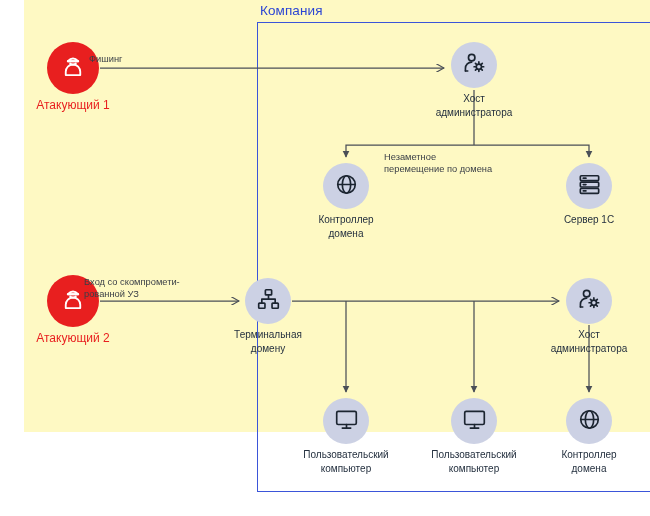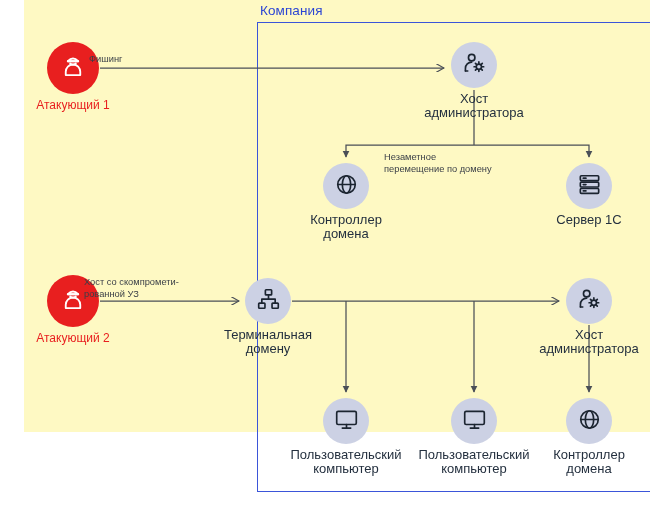--- a/index.html
+++ b/index.html
@@ -65,21 +65,21 @@
     height: 52px;
     left: -26px;
     top: -26px;
     background: #e81f1f;
   }
   .node-label {
     position: absolute;
     left: -90px;
     width: 180px;
     text-align: center;
-    font-size: 13px;
+    font-size: 10px;
     line-height: 14px;
     color: #24303f;
     white-space: pre-line;
   }
   .node-internal .node-label { top: 27px; }
   .node-attacker .node-label {
     top: 30px;
     color: #e81f1f;
     font-size: 12px;
   }
@@ -245,18 +245,18 @@
             </svg></span>
         </div>
         <div class="node-label">Контроллер
 домена</div>
       </div>
     </div>
 
   <div id="edge-labels-layer">
       <div class="edge-label" style="left: 65px; top: 53px; width: 180px;">Фишинг</div>
       <div class="edge-label" style="left: 360px; top: 151px; width: 180px;">Незаметное
-перемещение по домену</div>
-      <div class="edge-label" style="left: 60px; top: 276px; width: 180px;">Хост со скомпромети-
+перемещение по домена</div>
+      <div class="edge-label" style="left: 60px; top: 276px; width: 180px;">Вход со скомпромети-
 рованной УЗ</div>
     </div>
 
 </div>
 
 </body></html>

